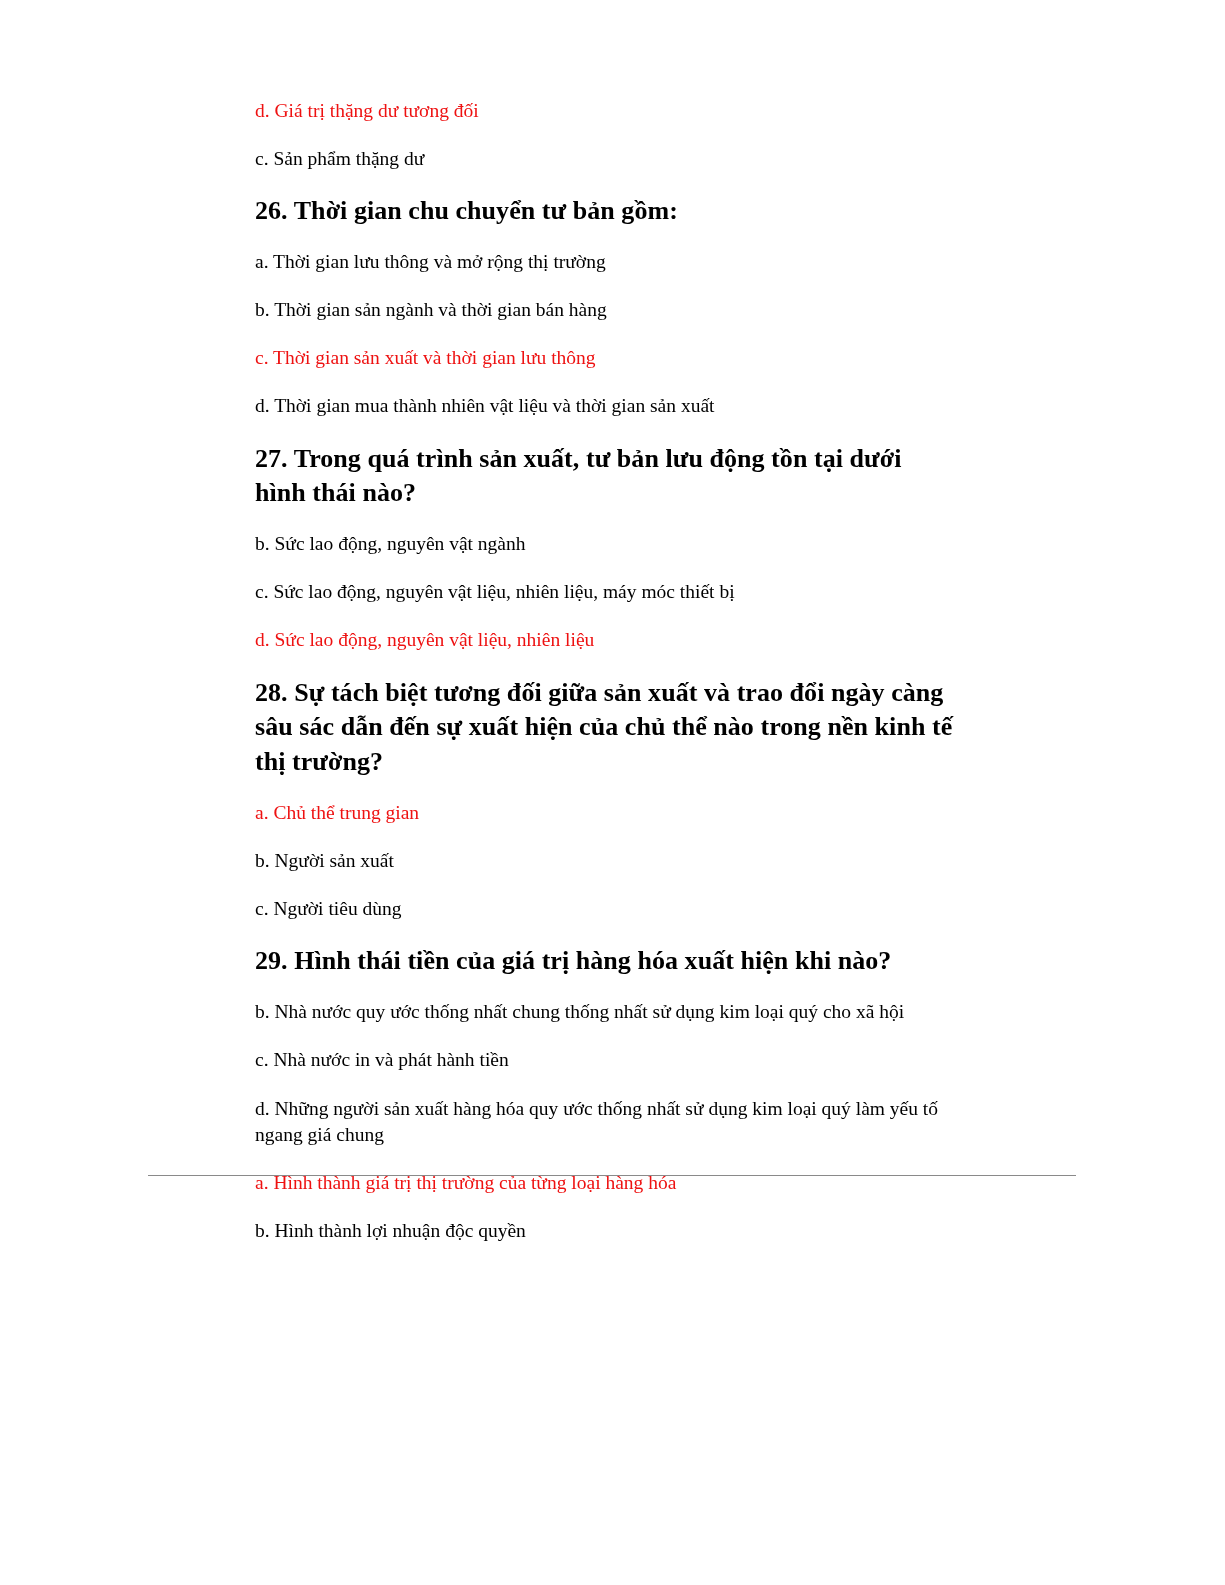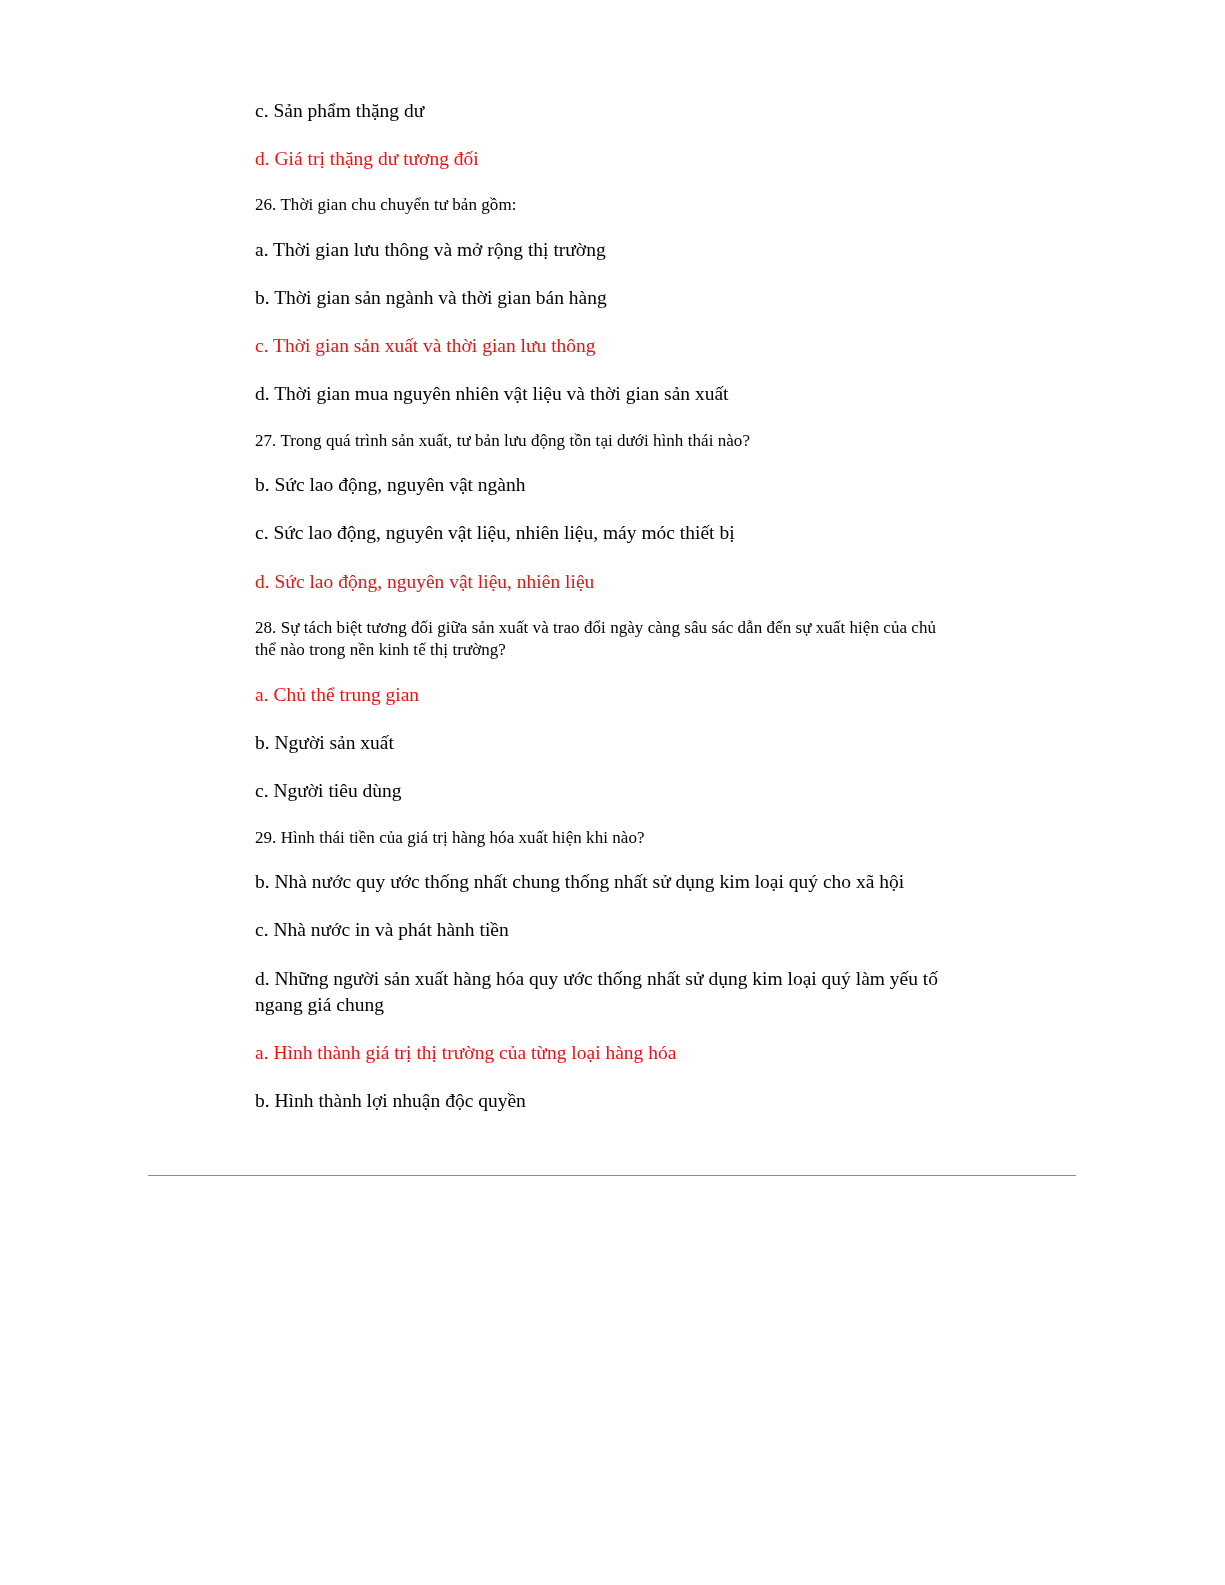--- a/index.html
+++ b/index.html
@@ -23,22 +23,22 @@
     height: 1585px;
     background: #ffffff;
   }
   .content {
     position: absolute;
     left: 255px;
     top: 98px;
     width: 690px;
   }
   .question {
-    font-weight: normal;
-    font-size: 17px;
+    font-weight: bold;
+    font-size: 26px;
     line-height: 1.34;
     margin: 0 0 20px 0;
     letter-spacing: 0.05px;
   }
   .answer {
     font-size: 19.5px;
     line-height: 1.34;
     margin: 0 0 22px 0;
   }
   .answer.correct {
@@ -59,28 +59,28 @@
     background: #8a8a8a;
   }
 </style>
 </head>
 <body>
 
 <div class="page">
 
   <div class="content">
 
+    <div class="answer correct">d. Giá trị thặng dư tương đối</div>
     <div class="answer">c. Sản phẩm thặng dư</div>
-    <div class="answer correct">d. Giá trị thặng dư tương đối</div>
 
     <div class="question">26. Thời gian chu chuyển tư bản gồm:</div>
     <div class="answer">a. Thời gian lưu thông và mở rộng thị trường</div>
     <div class="answer">b. Thời gian sản ngành và thời gian bán hàng</div>
     <div class="answer correct">c. Thời gian sản xuất và thời gian lưu thông</div>
-    <div class="answer">d. Thời gian mua nguyên nhiên vật liệu và thời gian sản xuất</div>
+    <div class="answer">d. Thời gian mua thành nhiên vật liệu và thời gian sản xuất</div>
 
     <div class="question q-wide">27. Trong quá trình sản xuất, tư bản lưu động tồn tại dưới hình thái nào?</div>
     <div class="answer">b. Sức lao động, nguyên vật ngành</div>
     <div class="answer">c. Sức lao động, nguyên vật liệu, nhiên liệu, máy móc thiết bị</div>
     <div class="answer correct">d. Sức lao động, nguyên vật liệu, nhiên liệu</div>
 
     <div class="question q-wide">28. Sự tách biệt tương đối giữa sản xuất và trao đổi ngày càng sâu sác dẫn đến sự xuất hiện của chủ thể nào trong nền kinh tế thị trường?</div>
     <div class="answer correct">a. Chủ thể trung gian</div>
     <div class="answer">b. Người sản xuất</div>
     <div class="answer">c. Người tiêu dùng</div>

